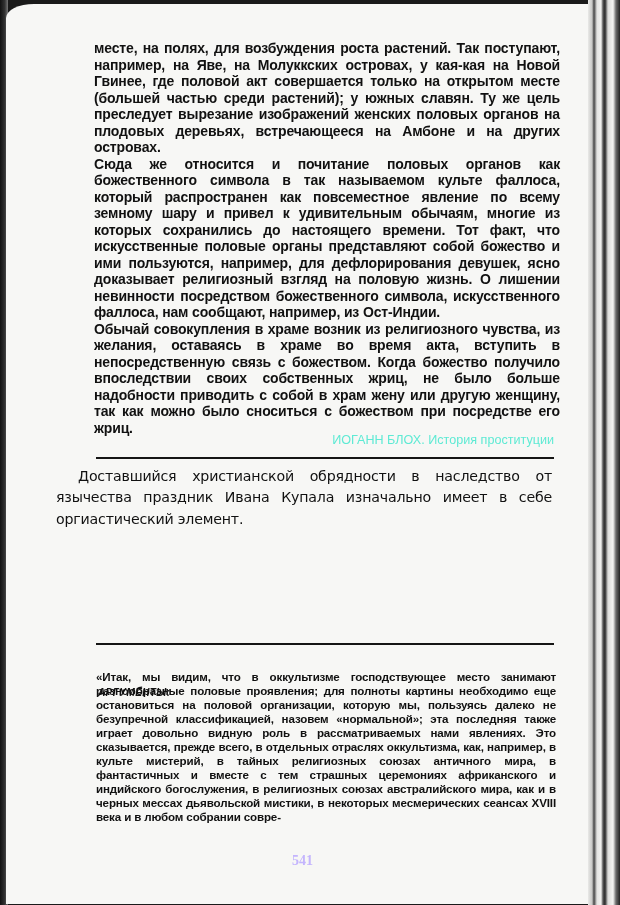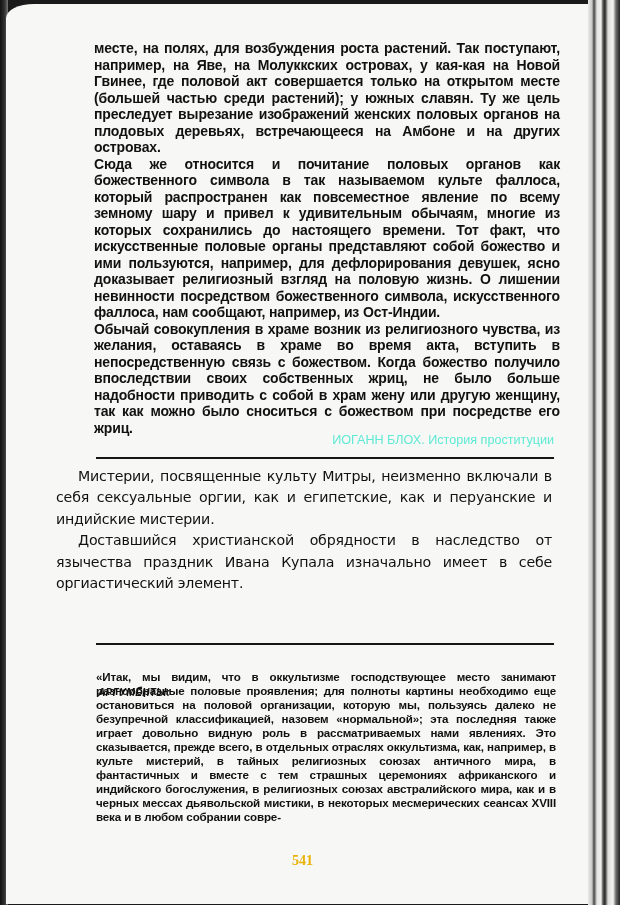--- a/index.html
+++ b/index.html
@@ -50,21 +50,21 @@
       font-family: "Liberation Sans", sans-serif; font-size: 10px; font-weight: bold; font-style: italic;
       color: #111; letter-spacing: 0.4px; margin-top: 36px;
     }
     .args-text {
       position: absolute; left: 96px; top: 670px; width: 460px;
       font-size: 11.6px; line-height: 14px; font-weight: bold; letter-spacing: -0.15px;
     }
     .args-text p { margin: 0; text-align: justify; text-align-last: left; }
     .page-number {
       position: absolute; left: 292px; top: 853px;
-      font-family: "Liberation Serif", serif; font-size: 14px; font-weight: bold; color: #eab308;
+      font-family: "Liberation Serif", serif; font-size: 14px; font-weight: bold; color: #c4b5fd;
     }
   </style>
 </head>
 <body>
 
 <div class="left-edge"></div>
 <div class="right-edge"></div>
 
 <div class="page"></div>
 
@@ -72,21 +72,20 @@
   <p>месте, на полях, для возбуждения роста растений. Так поступают, например, на Яве, на Молуккских островах, у кая-кая на Новой Гвинее, где половой акт совершается только на открытом месте (большей частью среди растений); у южных славян. Ту же цель преследует вырезание изображений женских половых органов на плодовых деревьях, встречающееся на Амбоне и на других островах.</p>
   <p>Сюда же относится и почитание половых органов как божественного символа в так называемом культе фаллоса, который распространен как повсеместное явление по всему земному шару и привел к удивительным обычаям, многие из которых сохранились до настоящего времени. Тот факт, что искусственные половые органы представляют собой божество и ими пользуются, например, для дефлорирования девушек, ясно доказывает религиозный взгляд на половую жизнь. О лишении невинности посредством божественного символа, искусственного фаллоса, нам сообщают, например, из Ост-Индии.</p>
   <p>Обычай совокупления в храме возник из религиозного чувства, из желания, оставаясь в храме во время акта, вступить в непосредственную связь с божеством. Когда божество получило впоследствии своих собственных жриц, не было больше надобности приводить с собой в храм жену или другую женщину, так как можно было сноситься с божеством при посредстве его жриц.</p>
 </div>
 
 <div class="attribution">ИОГАНН БЛОХ. История проституции</div>
 
 <div class="rule rule-1"></div>
 
 <div class="main-text">
-  <p>Мистерии, посвященные культу Митры, неизменно включали в себя сексуальные оргии, как и египетские, как и перуанские и индийские мистерии.</p>
   <p>Доставшийся христианской обрядности в наследство от язычества праздник Ивана Купала изначально имеет в себе оргиастический элемент.</p>
 </div>
 
 <div class="rule rule-2"></div>
 
 <div class="args-heading">АРГУМЕНТЫ:</div>
 
 <div class="args-text txt">
   <p>«Итак, мы видим, что в оккультизме господствующее место занимают разнообразные половые проявления; для полноты картины необходимо еще остановиться на половой организации, которую мы, пользуясь далеко не безупречной классификацией, назовем «нормальной»; эта последняя также играет довольно видную роль в рассматриваемых нами явлениях. Это сказывается, прежде всего, в отдельных отраслях оккультизма, как, например, в культе мистерий, в тайных религиозных союзах античного мира, в фантастичных и вместе с тем страшных церемониях африканского и индийского богослужения, в религиозных союзах австралийского мира, как и в черных мессах дьявольской мистики, в некоторых месмерических сеансах XVIII века и в любом собрании совре-</p>
 </div>

